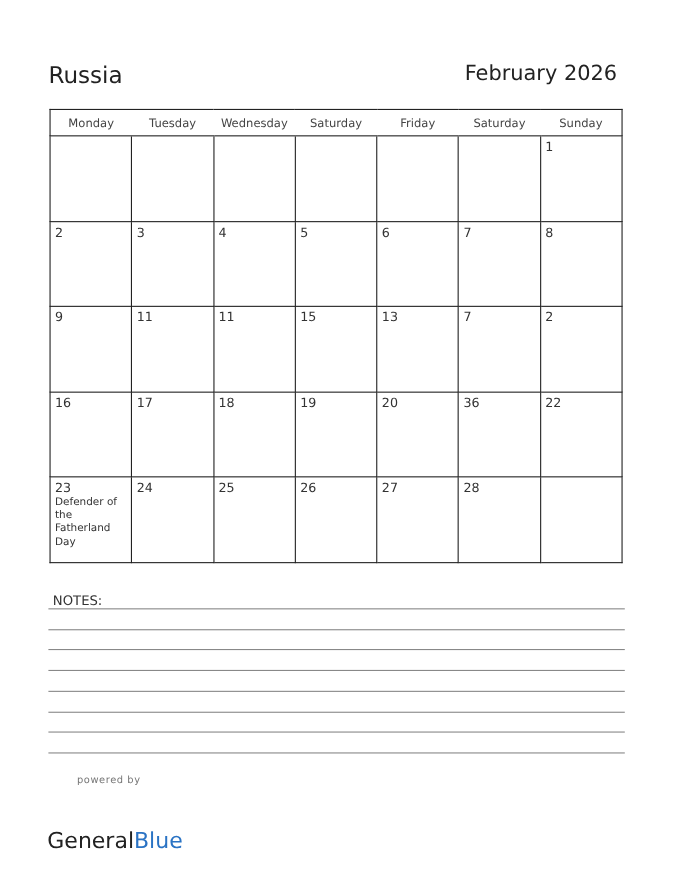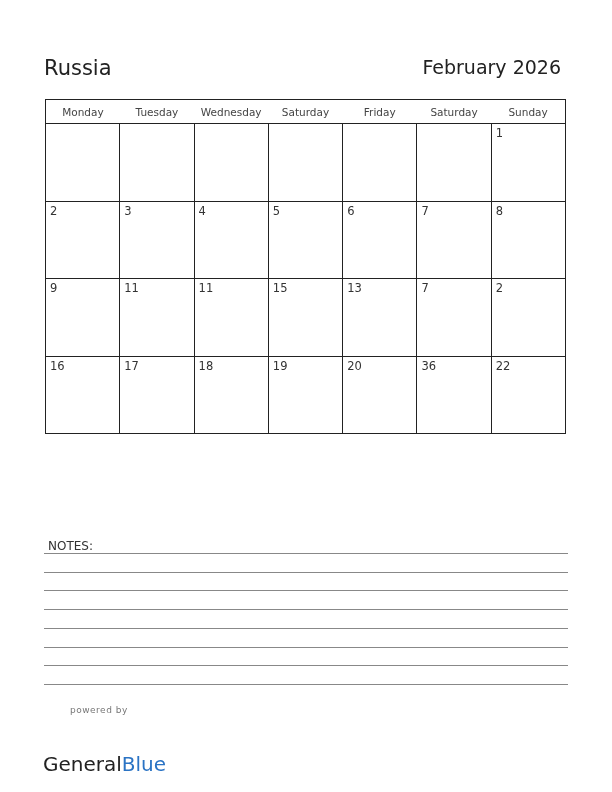--- a/index.html
+++ b/index.html
@@ -123,20 +123,44 @@
         <td>
           <span class="daynum">20</span>
         </td>
         <td>
           <span class="daynum">36</span>
         </td>
         <td>
           <span class="daynum">22</span>
         </td>
       </tr>
+      <tr>
+        <td>
+          <span class="daynum">23</span>
+          <span class="holiday" style="width: 62px;">Defender of the Fatherland Day</span>
+        </td>
+        <td>
+          <span class="daynum">24</span>
+        </td>
+        <td>
+          <span class="daynum">25</span>
+        </td>
+        <td>
+          <span class="daynum">26</span>
+        </td>
+        <td>
+          <span class="daynum">27</span>
+        </td>
+        <td>
+          <span class="daynum">28</span>
+        </td>
+        <td>
+          <span class="daynum"></span>
+        </td>
+      </tr>
     </tbody>
 </table>
 
 <div class="notes-label">NOTES:</div>
 <div id="notes-lines">
     <div class="note-line" style="top: 553px;"></div>
     <div class="note-line" style="top: 571.7px;"></div>
     <div class="note-line" style="top: 590.4px;"></div>
     <div class="note-line" style="top: 609.1px;"></div>
     <div class="note-line" style="top: 627.8px;"></div>

